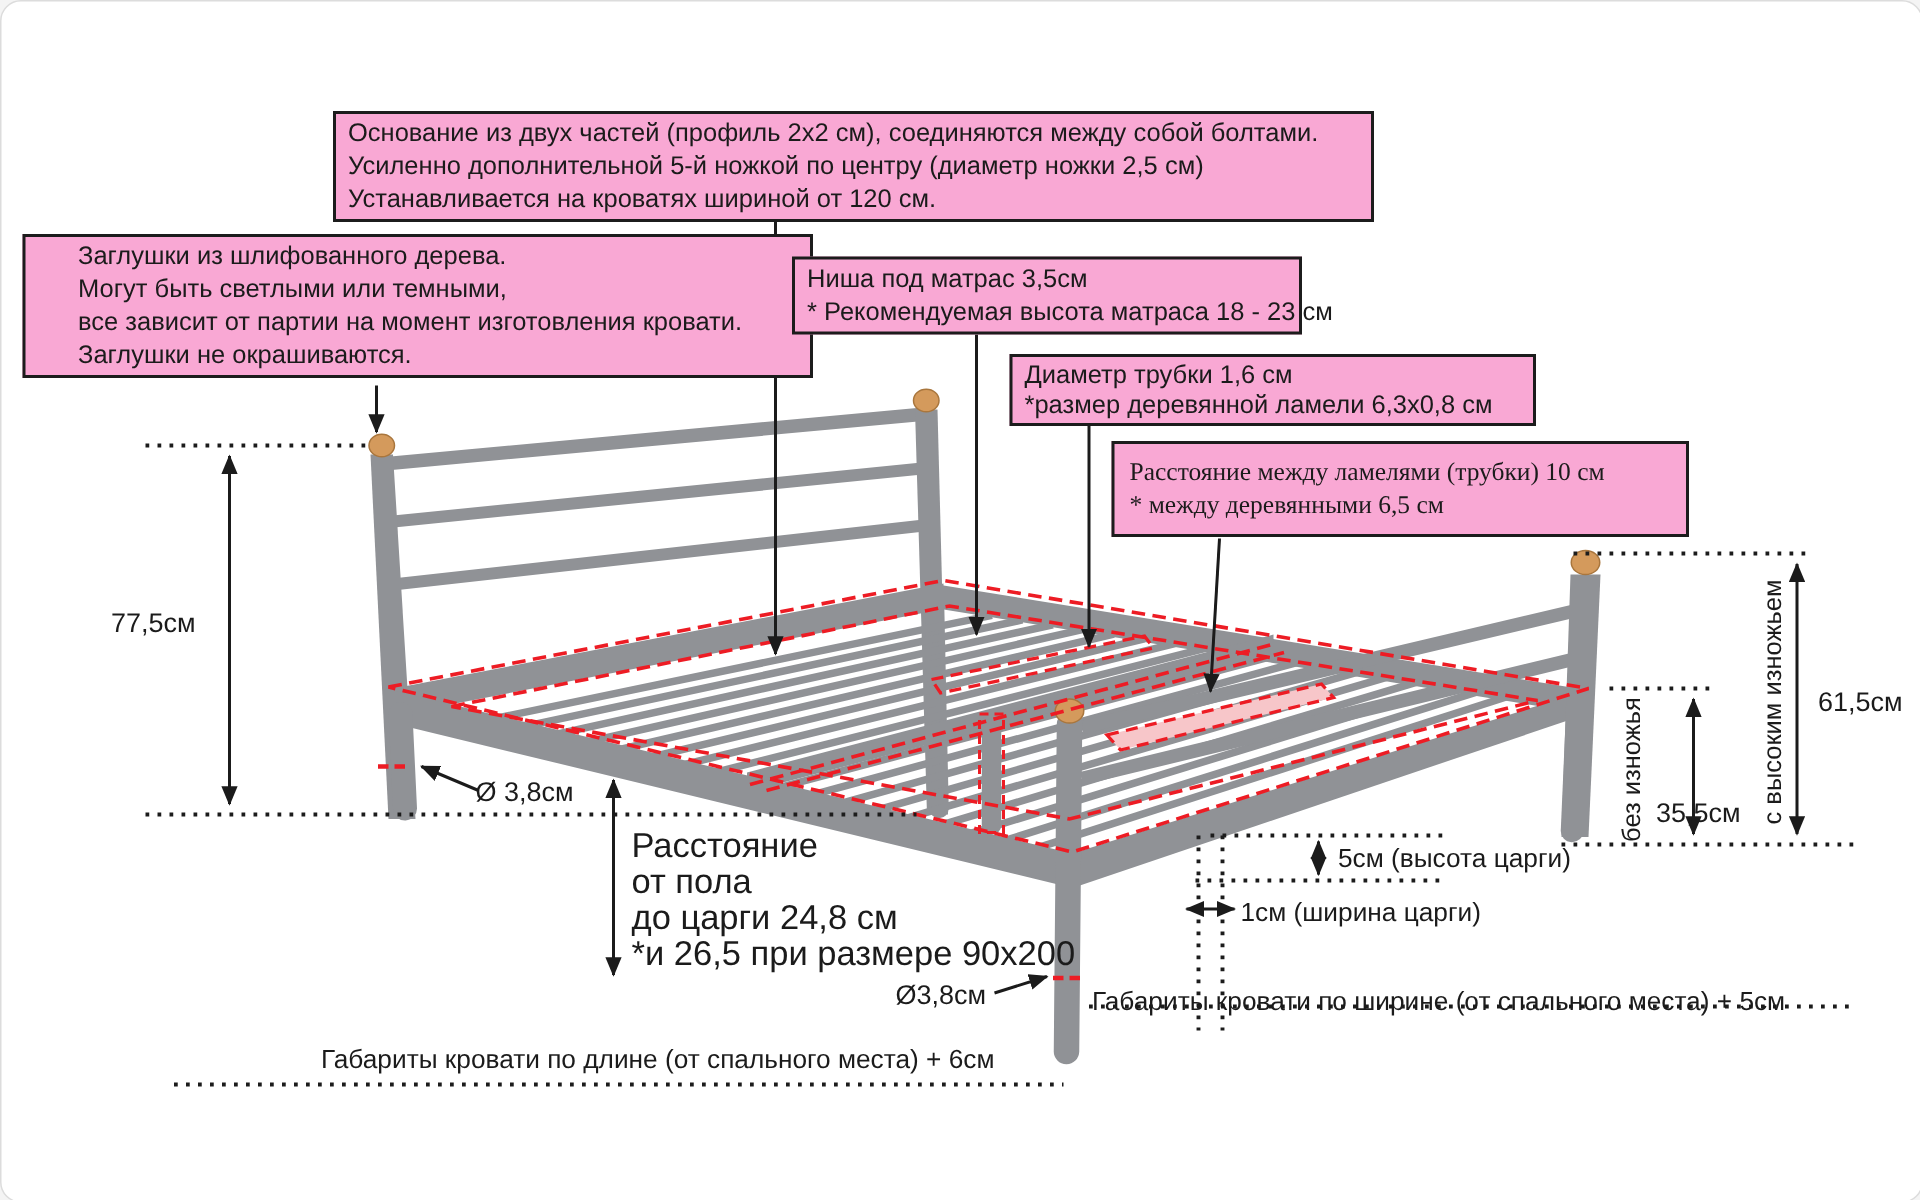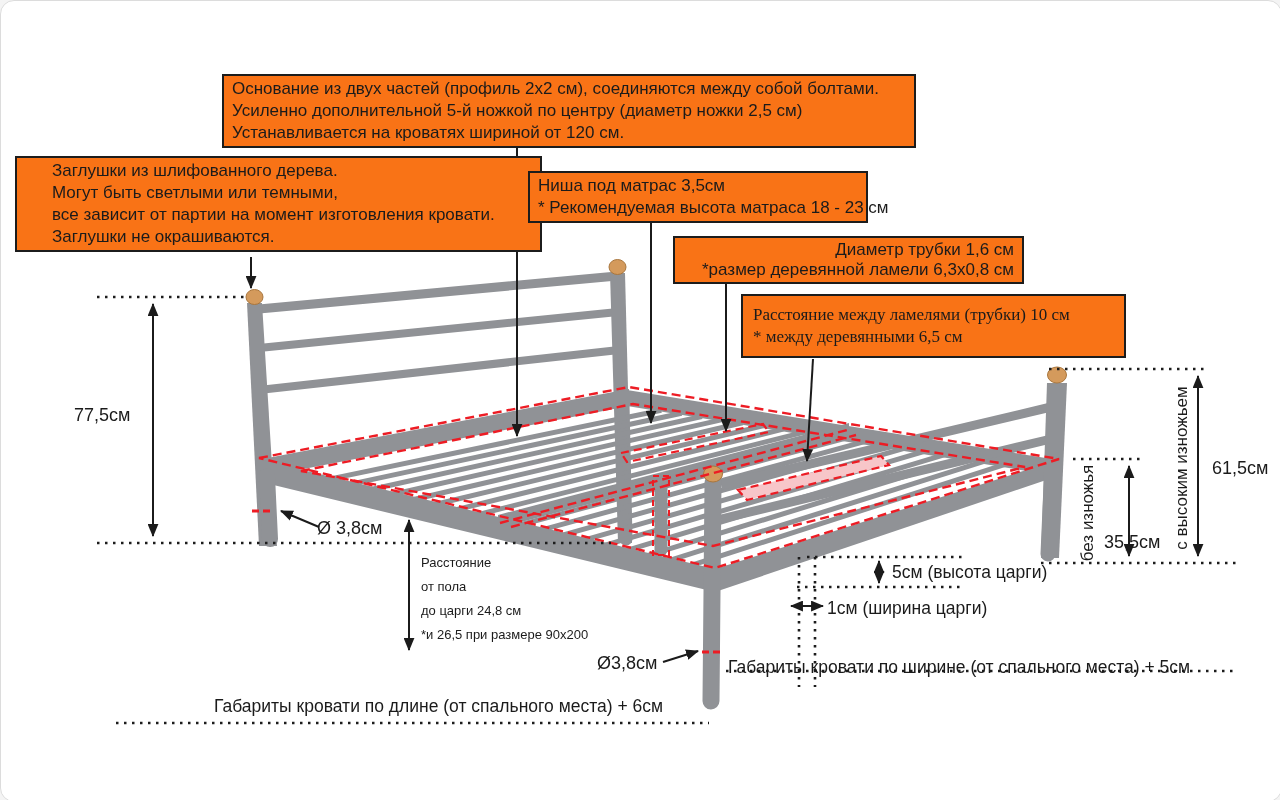--- a/index.html
+++ b/index.html
@@ -4,30 +4,30 @@
 <style>
   html,body{margin:0;padding:0;background:#f4f4f4;}
   .stage{
     position:relative;width:1280px;height:800px;background:#ffffff;
     border:1px solid #dcdcdc;border-radius:14px;overflow:hidden;
     font-family:"Liberation Sans","DejaVu Sans",sans-serif;color:#1b1b1b;
   }
   .stage *{box-sizing:border-box;}
   svg.draw{position:absolute;left:0;top:0;}
   .callout{
-    position:absolute;background:#f97316;border:2px solid #1c1c1c;
+    position:absolute;background:#f9a8d4;border:2px solid #1c1c1c;
     padding:2px 8px;font-size:17px;line-height:22px;white-space:nowrap;
   }
   .lbl{position:absolute;font-size:17.5px;line-height:20px;white-space:nowrap;text-align:right;}
   .lbl.big{font-size:18px;}
   .rot{
     position:absolute;text-align:center;transform:rotate(-90deg);
     transform-origin:center center;font-size:17px;white-space:nowrap;
   }
-  .floor-block{position:absolute;font-size:13px;line-height:24px;white-space:nowrap;}
+  .floor-block{position:absolute;font-size:23px;line-height:24px;white-space:nowrap;}
 </style>
 </head>
 <body>
 
 <div class="stage">
 
   <svg class="draw" width="1280" height="800" viewBox="0 0 1280 800">
     <defs>
       <marker id="arr" viewBox="0 0 12 10" markerWidth="13" markerHeight="11" refX="11" refY="5" orient="auto-start-reverse" markerUnits="userSpaceOnUse">
         <path d="M0,0 L12,5 L0,10 Z" fill="#1b1b1b"></path>
@@ -142,21 +142,21 @@
     <div>Могут быть светлыми или темными,</div>
     <div>все зависит от партии на момент изготовления кровати.</div>
     <div>Заглушки не окрашиваются.</div>
   </div>
 
   <div class="callout" style="left:527px;top:170px;width:340px;">
     <div>Ниша под матрас 3,5см</div>
     <div>* Рекомендуемая высота матраса 18 - 23 см</div>
   </div>
 
-  <div class="callout" style="left:672px;top:235px;width:351px;line-height:20px;text-align:right;">
+  <div class="callout" style="left:672px;top:235px;width:351px;line-height:20px;">
     <div>Диаметр трубки 1,6 см</div>
     <div>*размер деревянной ламели 6,3х0,8 см</div>
   </div>
 
   <div class="callout" style="left:740px;top:293px;width:385px;padding:8px 10px;font-family:Liberation Serif, serif;">
     <div>Расстояние между ламелями (трубки) 10 см</div>
     <div>* между деревянными 6,5 см</div>
   </div>
 
   <div class="lbl big" style="left:73px;top:404px;">77,5см</div>

